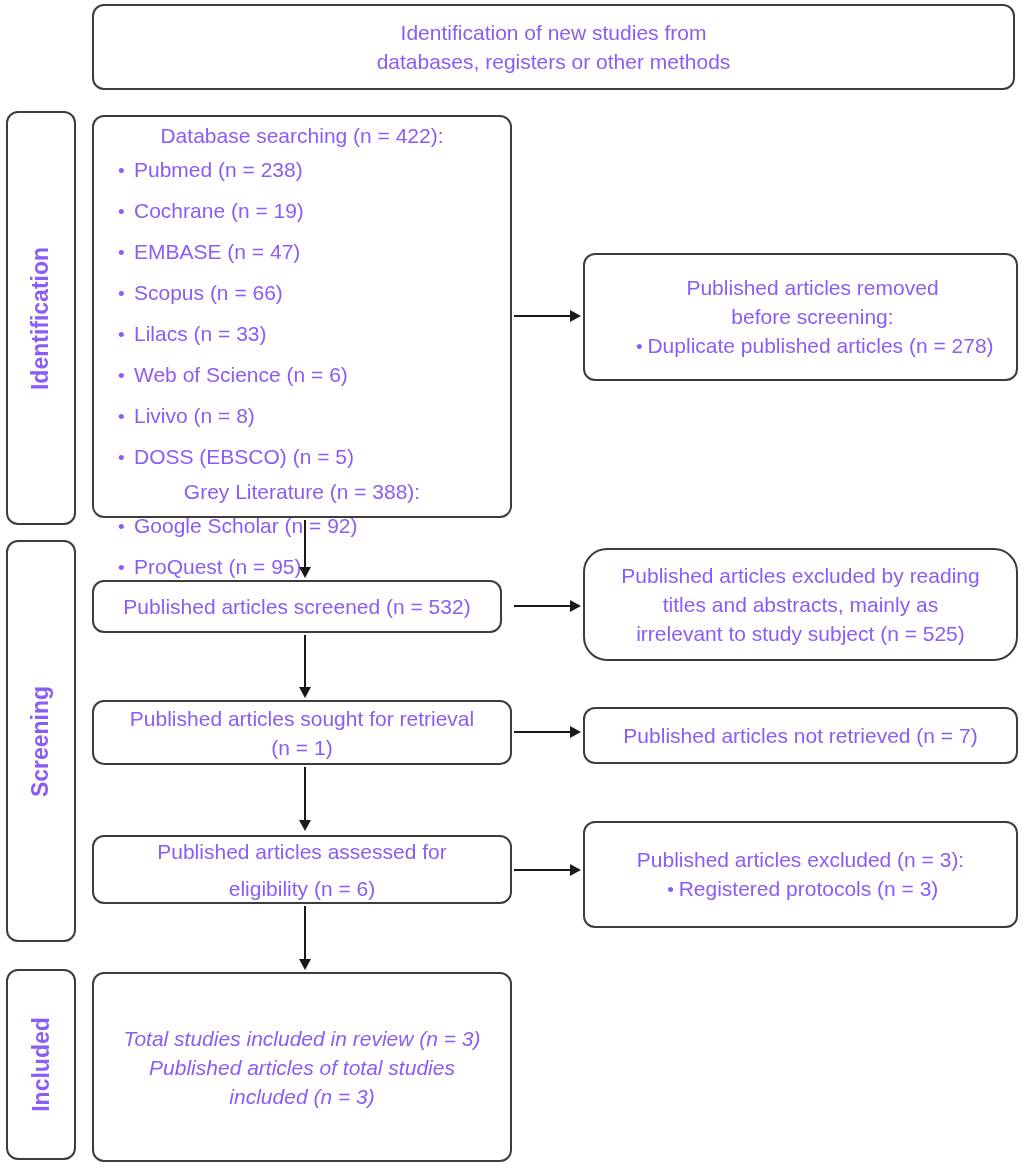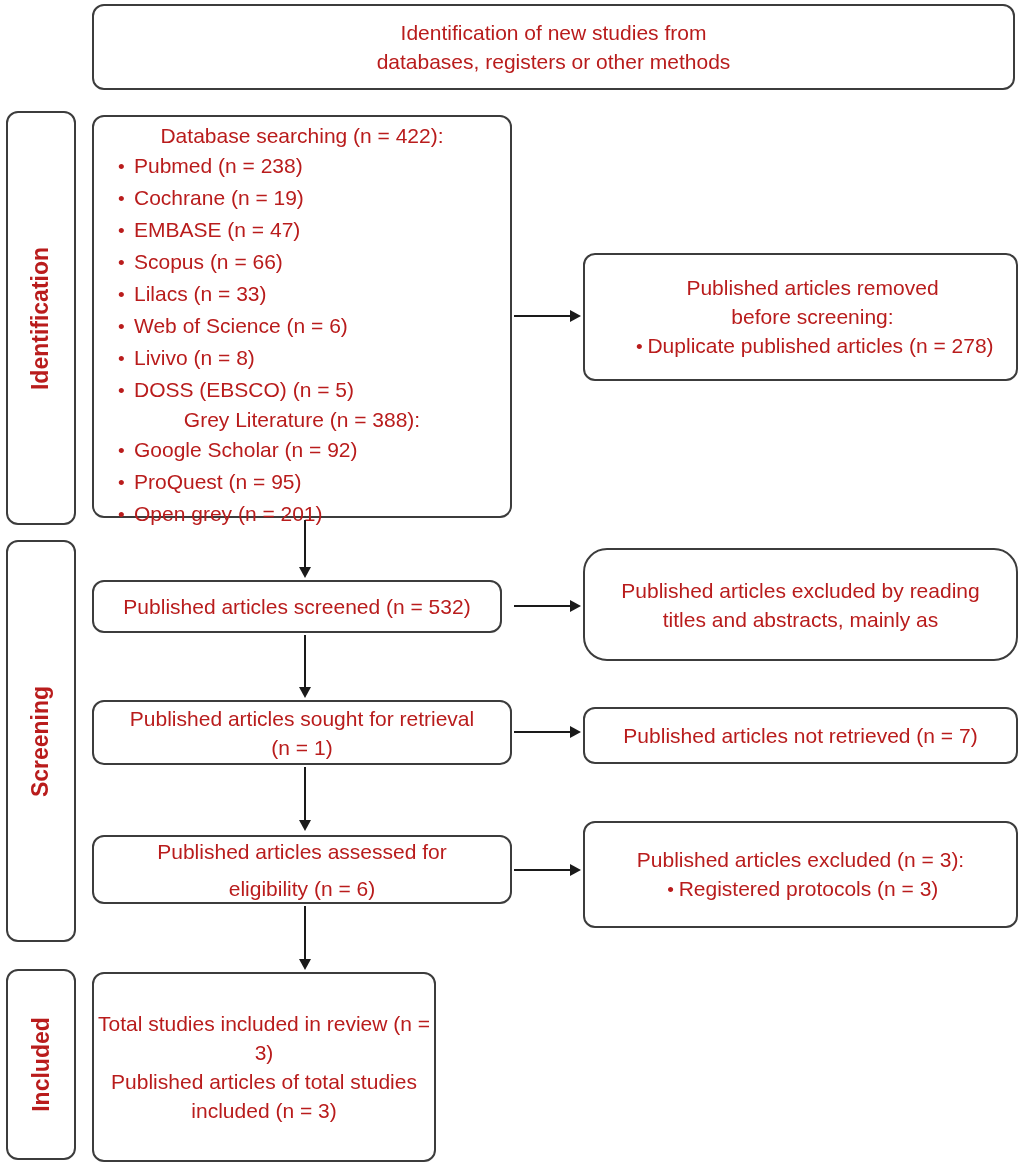--- a/index.html
+++ b/index.html
@@ -2,37 +2,37 @@
 <html><head>
 <meta charset="utf-8">
 <style>
   html, body { margin: 0; padding: 0; background: #ffffff; }
   .diagram {
     position: relative;
     width: 1022px;
     height: 1169px;
     background: #ffffff;
     font-family: "Liberation Sans", sans-serif;
-    color: #b91c1c;
+    color: #8b5cf6;
     font-size: 21px;
     overflow: hidden;
   }
   .box {
     position: absolute;
     background: #ffffff;
     border: 2px solid #3c3c3c;
     border-radius: 12px;
     box-sizing: border-box;
   }
   .vcenter { display: flex; flex-direction: column; justify-content: center; }
   .center-text { text-align: center; }
   .line { line-height: 29px; }
   .records-box { padding: 5px 10px 0 10px; }
   .records-box .line { line-height: 28px; }
-  .bullet-row { text-align: left; line-height: 31px; padding-left: 14px; white-space: nowrap; }
+  .bullet-row { text-align: left; line-height: 40px; padding-left: 14px; white-space: nowrap; }
   .bullet-marker { display: inline-block; width: 16px; font-size: 19px; }
   .bullet-center { text-align: center; }
   .sidebar-box { display: flex; align-items: center; justify-content: center; }
   .sidebar-label {
     transform: rotate(-90deg);
     white-space: nowrap;
     font-weight: bold;
     font-size: 23px;
   }
   .arrow-down { position: absolute; width: 12px; }
@@ -98,20 +98,21 @@
     <div class="line bullet-center"><span class="bullet-marker">•</span><span>Duplicate published articles (n = 278)</span></div>
   </div>
 
   <div class="box vcenter center-text" style="left:92px; top:580px; width:410px; height:53px;">
     <div class="line">Published articles screened (n = 532)</div>
   </div>
 
   <div class="box vcenter center-text" style="left:583px; top:548px; width:435px; height:113px;border-radius:24px;">
     <div class="line">Published articles excluded by reading</div>
     <div class="line">titles and abstracts, mainly as</div>
+    <div class="line">irrelevant to study subject (n = 525)</div>
   </div>
 
   <div class="box vcenter center-text" style="left:92px; top:700px; width:420px; height:65px;">
     <div class="line">Published articles sought for retrieval</div>
     <div class="line">(n = 1)</div>
   </div>
 
   <div class="box vcenter center-text" style="left:583px; top:707px; width:435px; height:57px;">
     <div class="line">Published articles not retrieved (n = 7)</div>
   </div>
@@ -119,21 +120,21 @@
   <div class="box vcenter center-text" style="left:92px; top:835px; width:420px; height:69px;gap:8px;">
     <div class="line">Published articles assessed for</div>
     <div class="line">eligibility (n = 6)</div>
   </div>
 
   <div class="box vcenter center-text" style="left:583px; top:821px; width:435px; height:107px;">
     <div class="line">Published articles excluded (n = 3):</div>
     <div class="line bullet-center"><span class="bullet-marker">•</span><span>Registered protocols (n = 3)</span></div>
   </div>
 
-  <div class="box vcenter center-text" style="left:92px; top:972px; width:344px; height:190px;">
+  <div class="box vcenter center-text" style="left:92px; top:972px; width:420px; height:190px;font-style:italic;">
     <div class="line">Total studies included in review (n = 3)</div>
     <div class="line">Published articles of total studies</div>
     <div class="line">included (n = 3)</div>
   </div>
 
   <div class="arrow-down" style="left:299px; top:520px; height:58px;"></div>
   <div class="arrow-down" style="left:299px; top:635px; height:63px;"></div>
   <div class="arrow-down" style="left:299px; top:767px; height:64px;"></div>
   <div class="arrow-down" style="left:299px; top:906px; height:64px;"></div>
   <div class="arrow-right" style="left:514px; top:310px; width:67px;"></div>

